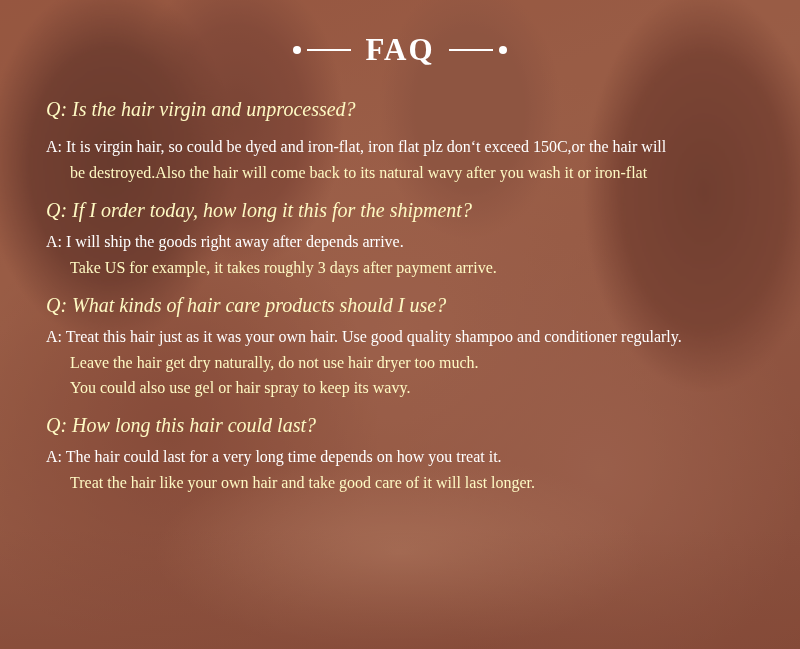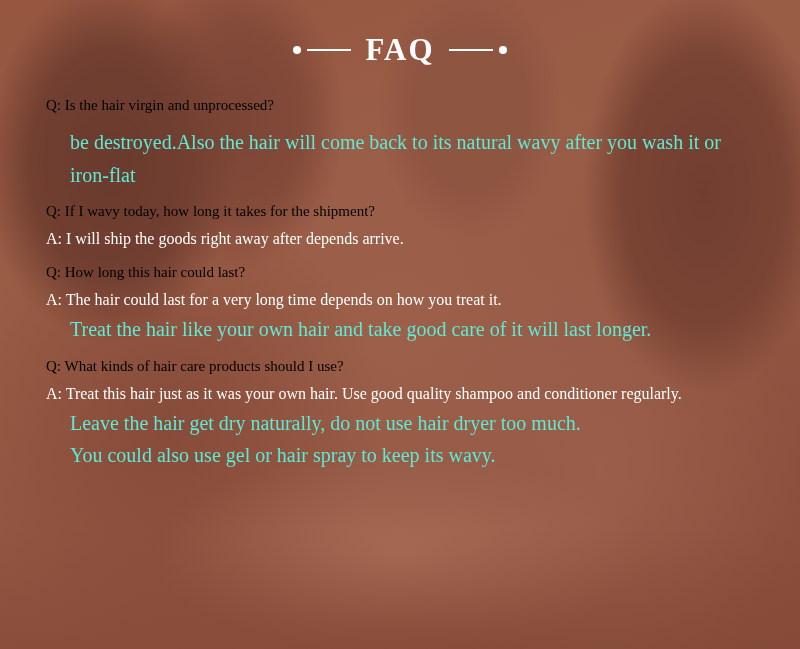--- a/index.html
+++ b/index.html
@@ -107,35 +107,36 @@
     background: #ffffff;
     display: block;
   }
   .deco.left { flex-direction: row; }
   .deco.right { flex-direction: row-reverse; }
 
   .qa-block {
     margin-bottom: 9px;
   }
   .question {
-    font-size: 15px;
-    color: #000000;
+    font-style: italic;
+    font-size: 20px;
+    color: #fef9c3;
     line-height: 1.55;
     margin-bottom: 3px;
     padding-left: 2px;
   }
   .answer {
     font-size: 16px;
     color: #ffffff;
     line-height: 1.62;
     padding-left: 2px;
   }
   .answer-cont {
-    font-size: 20px;
-    color: #5eead4;
+    font-size: 16px;
+    color: #fef9c3;
     line-height: 1.62;
     padding-left: 26px;
   }
 </style>
 </head>
 <body>
 
 <div id="page">
   <div class="photo-layer">
     <div class="photo-hair-left"></div>
@@ -157,35 +158,37 @@
         <span class="dot"></span>
           <span class="bar"></span>
       </span>
     </div>
 
     <div class="qa-block">
       <div class="question">Q: Is the hair virgin and unprocessed?</div>
     </div>
 
     <div class="qa-block">
+      <div class="answer">A: It is virgin hair, so could be dyed and iron-flat, iron flat plz don‘t exceed 150C,or the hair will</div>
       <div class="answer-cont">be destroyed.Also the hair will come back to its natural wavy  after you wash it or iron-flat</div>
     </div>
 
     <div class="qa-block">
-      <div class="question">Q: If I wavy today, how long it takes for the shipment?</div>
+      <div class="question">Q: If I order today, how long it this for the shipment?</div>
       <div class="answer">A: I will ship the goods right away after depends arrive.</div>
-    </div>
-
-    <div class="qa-block">
-      <div class="question">Q: How long this hair could last?</div>
-      <div class="answer">A: The hair could last for a very long time depends on how you treat it.</div>
-      <div class="answer-cont">Treat the hair like your own hair and take good care of it will last longer.</div>
+      <div class="answer-cont">Take US for example, it takes roughly 3 days after payment arrive.</div>
     </div>
 
     <div class="qa-block">
       <div class="question">Q: What kinds of hair care products should I use?</div>
       <div class="answer">A: Treat this hair just as it was your own hair. Use good quality shampoo and conditioner regularly.</div>
       <div class="answer-cont">Leave the hair get dry naturally, do not use hair dryer too much.</div>
       <div class="answer-cont">You could also use gel or hair spray to keep its wavy.</div>
     </div>
 
+    <div class="qa-block">
+      <div class="question">Q: How long this hair could last?</div>
+      <div class="answer">A: The hair could last for a very long time depends on how you treat it.</div>
+      <div class="answer-cont">Treat the hair like your own hair and take good care of it will last longer.</div>
+    </div>
+
   </div>
 </div>
 
 </body></html>

